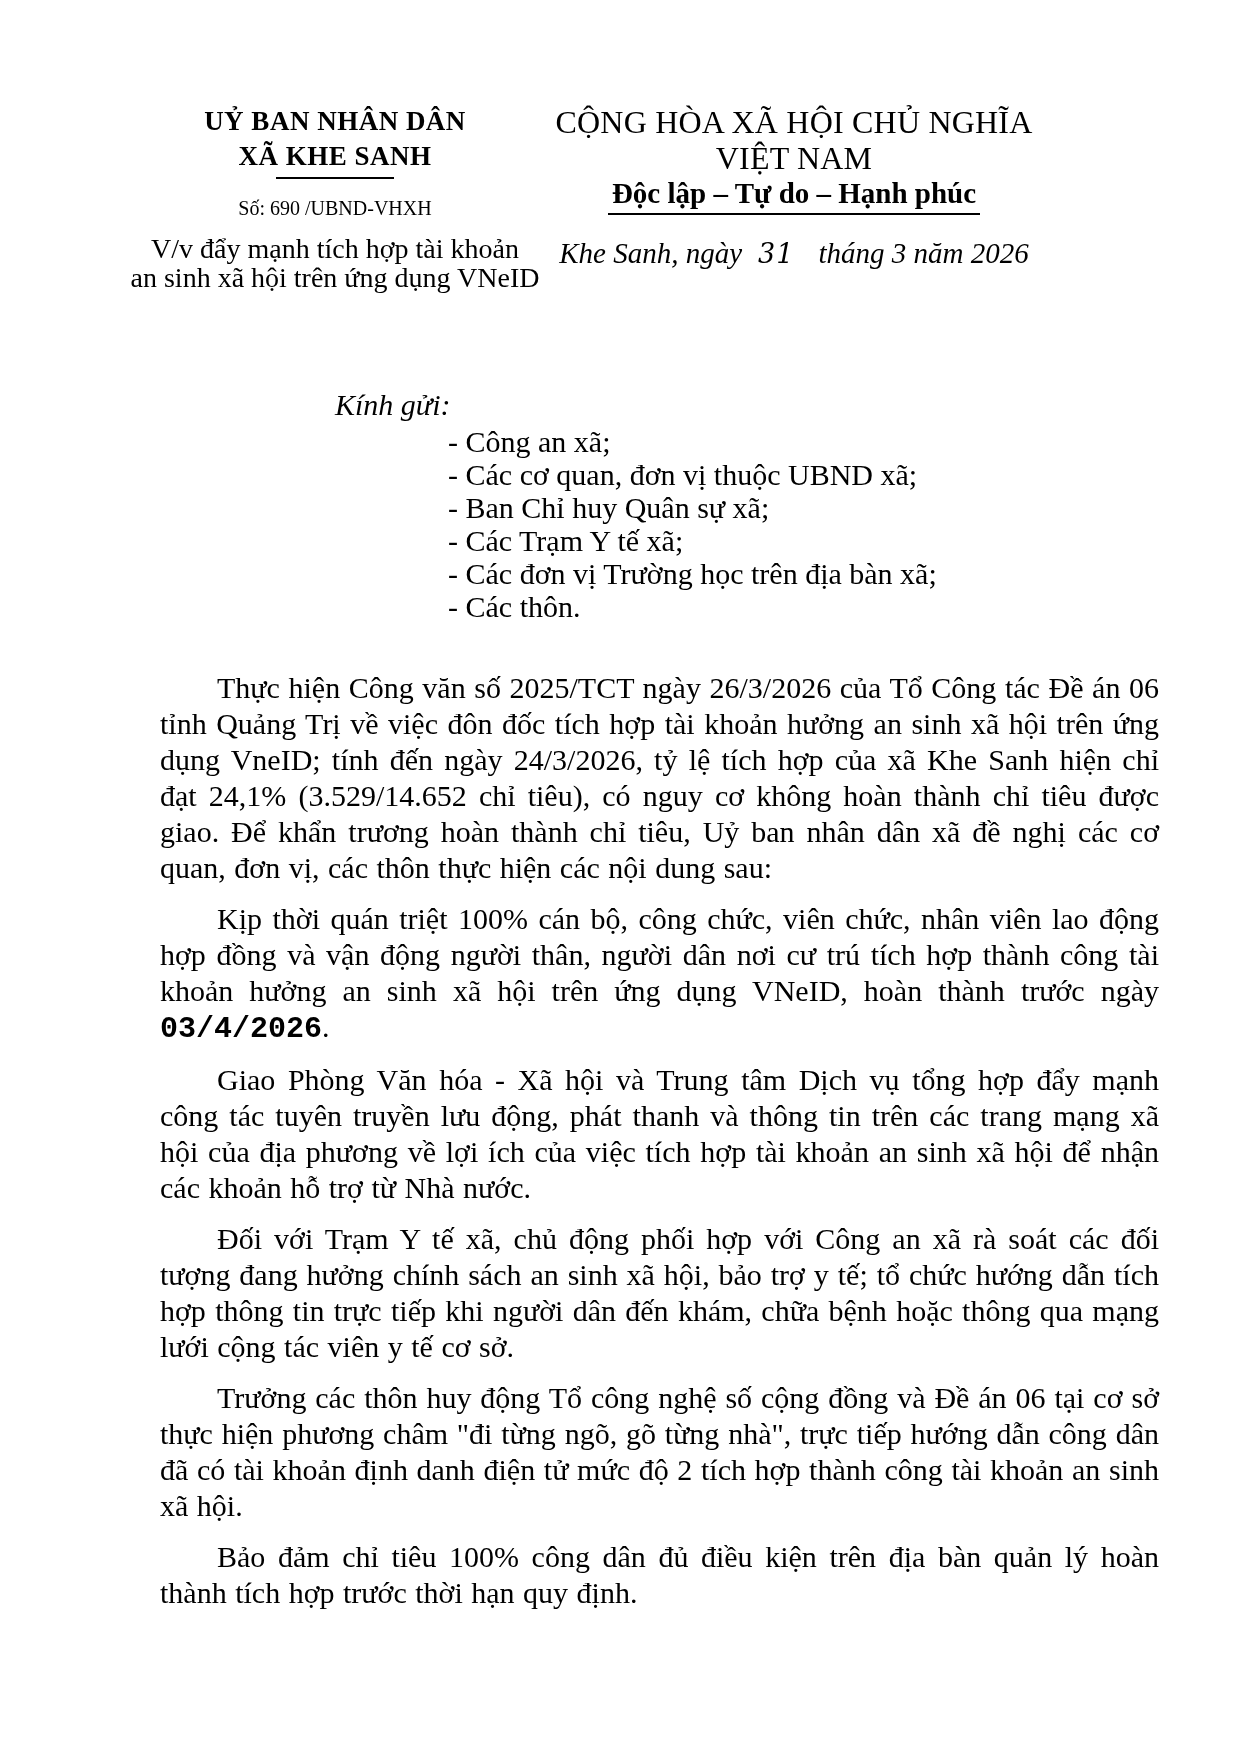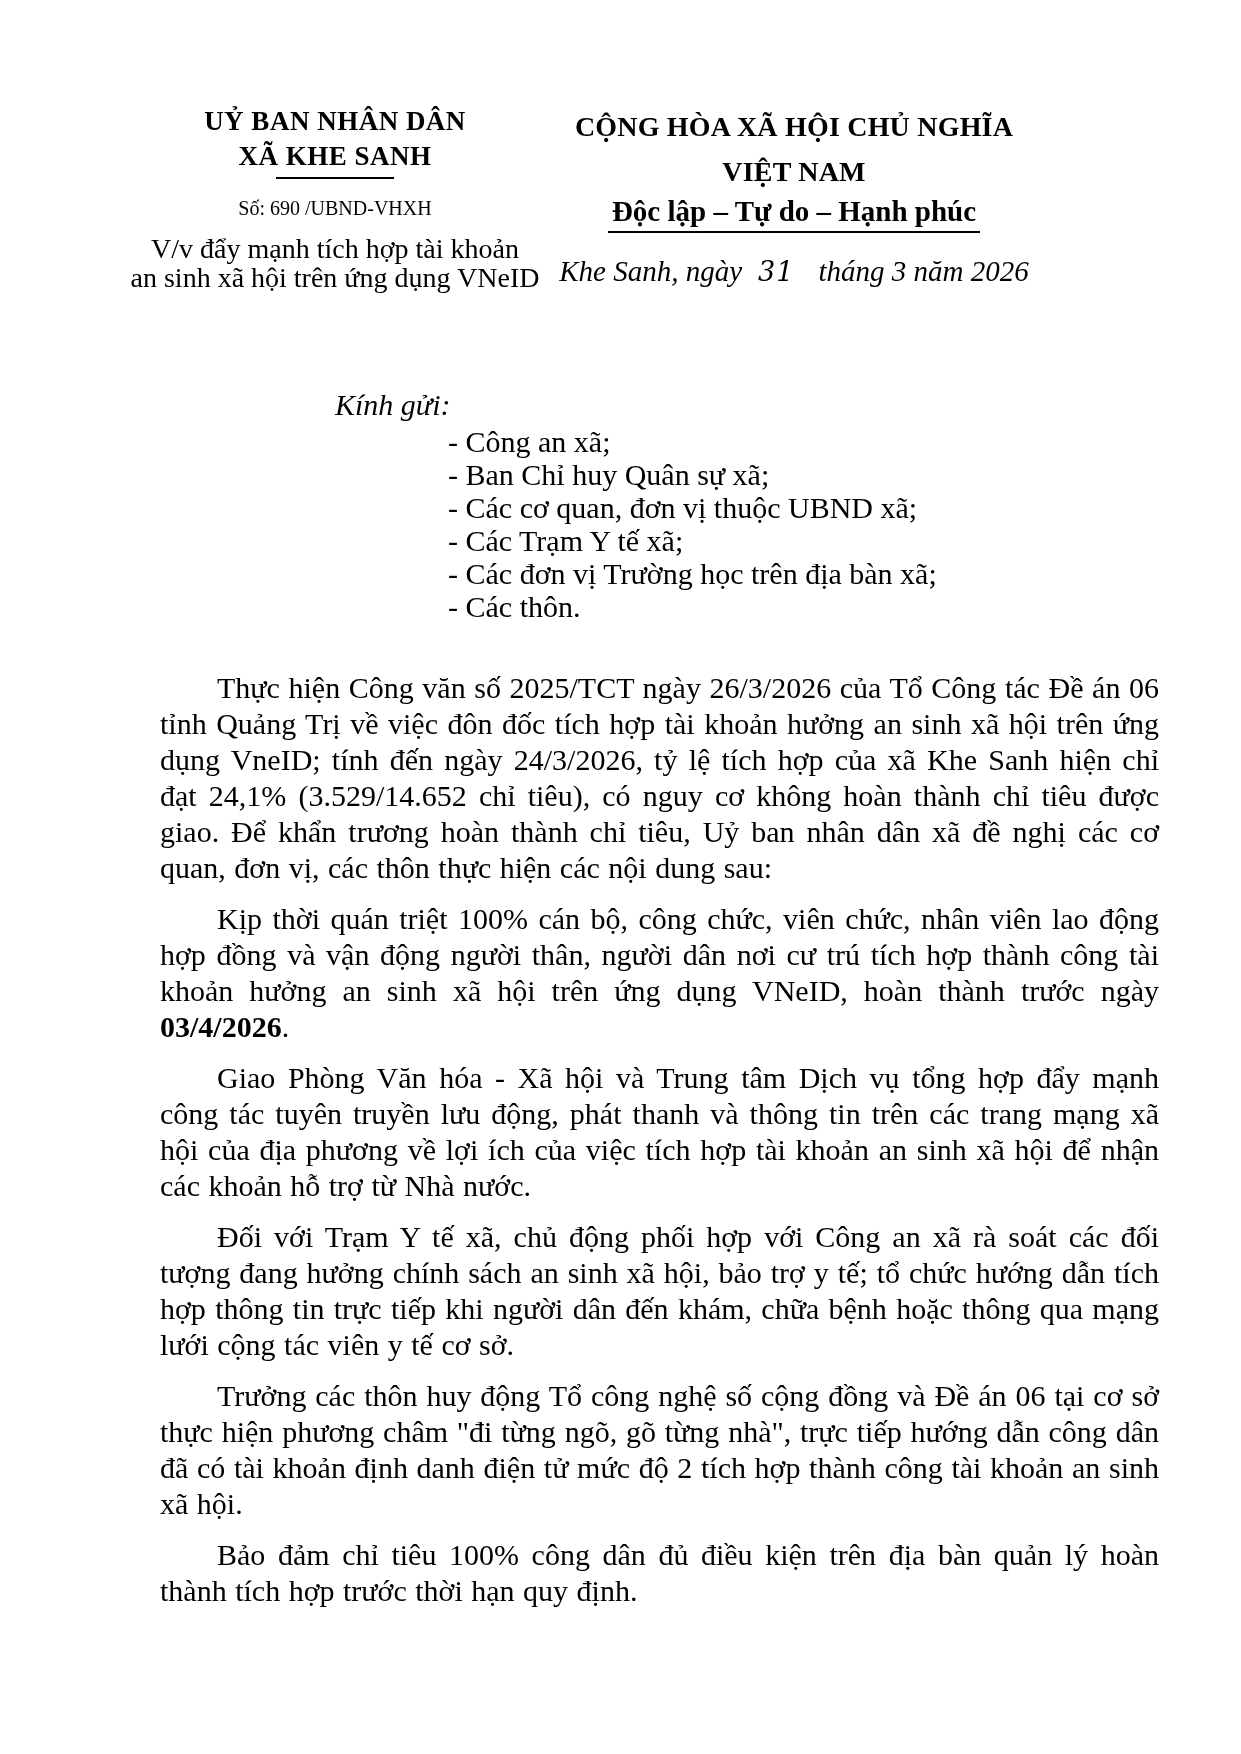--- a/index.html
+++ b/index.html
@@ -52,23 +52,23 @@
     font-size: 20px;
     margin-top: 12px;
     line-height: 34px;
   }
   .doc-subject {
     font-size: 28px;
     line-height: 29px;
     margin-top: 9px;
   }
   .national-line1 {
-    font-weight: bold;
-    font-size: 28px;
-    line-height: 45px;
+    font-weight: normal;
+    font-size: 32px;
+    line-height: 36px;
     letter-spacing: 0.2px;
   }
   .national-motto {
     display: inline-block;
     font-weight: bold;
     font-size: 29px;
     line-height: 34px;
     border-bottom: 2px solid #000000;
     padding: 0 4px 3px 4px;
   }
@@ -108,21 +108,21 @@
     margin-top: 47px;
   }
   .doc-body p {
     margin: 0 0 15px 0;
     font-size: 30px;
     line-height: 36px;
     text-align: justify;
     text-indent: 57px;
     word-spacing: 1px;
   }
-  .bold { font-weight: bold; }
+  .bold { font-weight: bold; font-family: Liberation Mono, monospace; }
 </style>
 </head>
 <body>
 
 <div class="page">
 
   <div class="doc-header">
 
     <div class="header-left">
       <div class="org-name">UỶ BAN NHÂN DÂN</div>
@@ -144,22 +144,22 @@
         <span>Khe Sanh, ngày</span><span class="date-day">31</span><span>tháng 3 năm 2026</span>
       </div>
     </div>
 
   </div>
 
   <div class="recipients">
     <div class="recipients-label">Kính gửi:</div>
     <div class="recipients-list">
       <div class="recipient-item">- Công an xã;</div>
+      <div class="recipient-item">- Các cơ quan, đơn vị thuộc UBND xã;</div>
       <div class="recipient-item">- Ban Chỉ huy Quân sự xã;</div>
-      <div class="recipient-item">- Các cơ quan, đơn vị thuộc UBND xã;</div>
       <div class="recipient-item">- Các Trạm Y tế xã;</div>
       <div class="recipient-item">- Các đơn vị Trường học trên địa bàn xã;</div>
       <div class="recipient-item">- Các thôn.</div>
     </div>
   </div>
 
   <div class="doc-body">
     <p>Thực hiện Công văn số 2025/TCT ngày 26/3/2026 của Tổ Công tác Đề án 06 tỉnh Quảng Trị về việc đôn đốc tích hợp tài khoản hưởng an sinh xã hội trên ứng dụng VneID; tính đến ngày 24/3/2026, tỷ lệ tích hợp của xã Khe Sanh hiện chỉ đạt 24,1% (3.529/14.652 chỉ tiêu), có nguy cơ không hoàn thành chỉ tiêu được giao. Để khẩn trương hoàn thành chỉ tiêu, Uỷ ban nhân dân xã đề nghị các cơ quan, đơn vị, các thôn thực hiện các nội dung sau:</p>
     <p><span>Kịp thời quán triệt 100% cán bộ, công chức, viên chức, nhân viên lao động hợp đồng và vận động người thân, người dân nơi cư trú tích hợp thành công tài khoản hưởng an sinh xã hội trên ứng dụng VNeID, hoàn thành trước ngày </span><span class="bold">03/4/2026</span><span>.</span></p>
     <p>Giao Phòng Văn hóa - Xã hội và Trung tâm Dịch vụ tổng hợp đẩy mạnh công tác tuyên truyền lưu động, phát thanh và thông tin trên các trang mạng xã hội của địa phương về lợi ích của việc tích hợp tài khoản an sinh xã hội để nhận các khoản hỗ trợ từ Nhà nước.</p>

